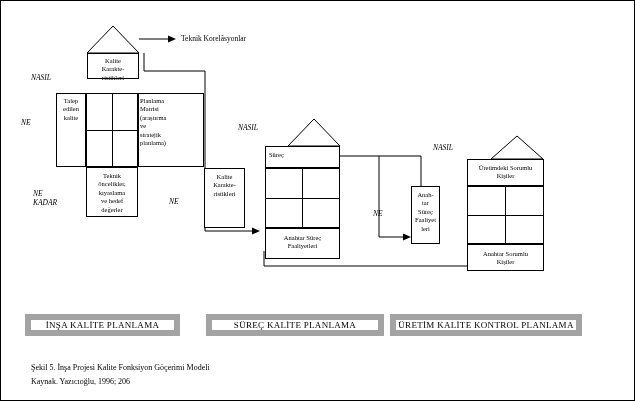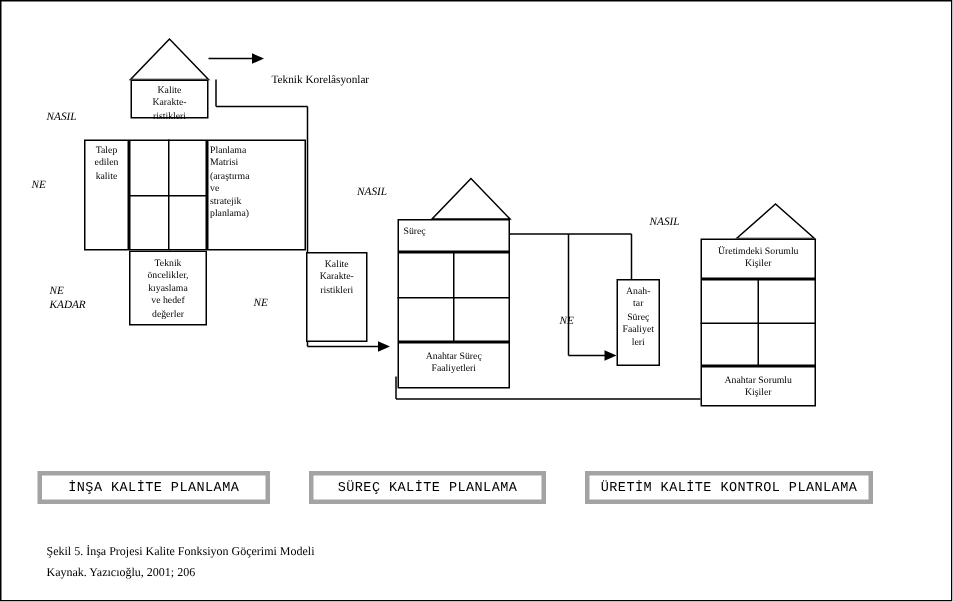--- a/index.html
+++ b/index.html
@@ -50,30 +50,29 @@
     font-style: italic;
   }
   .line {
     position: absolute;
     background: #000000;
   }
   .hline { height: 1px; }
   .vline { width: 1px; }
   .banner {
     position: absolute;
-    border: 3px solid #a3a3a3;
+    border: 6px solid #a3a3a3;
     box-sizing: border-box;
     background: #ffffff;
     display: flex;
     align-items: center;
     justify-content: center;
     font-size: 9px;
     letter-spacing: 0.3px;
     color: #000000;
-    font-family: Liberation Mono, monospace;
   }
   .caption {
     position: absolute;
     font-size: 8px;
     color: #000000;
     line-height: 1.45;
     white-space: pre-line;
   }
   svg.overlay {
     position: absolute;
@@ -143,21 +142,21 @@
 öncelikler,
 kıyaslama
 ve hedef
 değerler</div>
 
   <div class="label" style="left:30px; top:72px;">NASIL</div>
   <div class="label" style="left:20px; top:117px;">NE</div>
   <div class="label" style="left:32px; top:188px;">NE
 KADAR</div>
 
-  <div class="txt" style="left:180px; top:47px; font-size:7.5px;">Teknik Korelâsyonlar</div>
+  <div class="txt" style="left:180px; top:33px; font-size:7.5px;">Teknik Korelâsyonlar</div>
 
   <div class="box" style="left:264px; top:145px; width:75px; height:22px;"></div>
   <div class="cell-txt" style="left:268px; top:150px; width:40px; text-align:left;">Süreç</div>
 
   <div class="box" style="left:203px; top:167px; width:41px; height:60px;"></div>
   <div class="cell-txt" style="left:204px; top:172px; width:39px;">Kalite
 Karakte-
 ristikleri</div>
 
   <div class="box" style="left:264px; top:167px; width:75px; height:60px;"></div>
@@ -187,19 +186,19 @@
   <div class="line vline" style="left:504px; top:185px; height:58px;"></div>
 
   <div class="box" style="left:466px; top:243px; width:77px; height:27px;"></div>
   <div class="cell-txt" style="left:467px; top:249px; width:75px;">Anahtar Sorumlu
 Kişiler</div>
 
   <div class="label" style="left:432px; top:142px;">NASIL</div>
   <div class="label" style="left:372px; top:208px;">NE</div>
 
   <div class="banner" style="left:24px; top:313px; width:155px; height:22px;">İNŞA KALİTE PLANLAMA</div>
-  <div class="banner" style="left:205px; top:313px; width:158px; height:22px;text-align:right;">SÜREÇ KALİTE PLANLAMA</div>
+  <div class="banner" style="left:205px; top:313px; width:178px; height:22px;text-align:right;">SÜREÇ KALİTE PLANLAMA</div>
   <div class="banner" style="left:389px; top:313px; width:192px; height:22px;">ÜRETİM KALİTE KONTROL PLANLAMA</div>
 
   <div class="caption" style="left:30px; top:361px;">Şekil 5. İnşa Projesi Kalite Fonksiyon Göçerimi Modeli</div>
-  <div class="caption" style="left:30px; top:375px;">Kaynak. Yazıcıoğlu, 2001; 206</div>
+  <div class="caption" style="left:30px; top:375px;">Kaynak. Yazıcıoğlu, 1996; 206</div>
 
 </div>
 
 </body></html>

